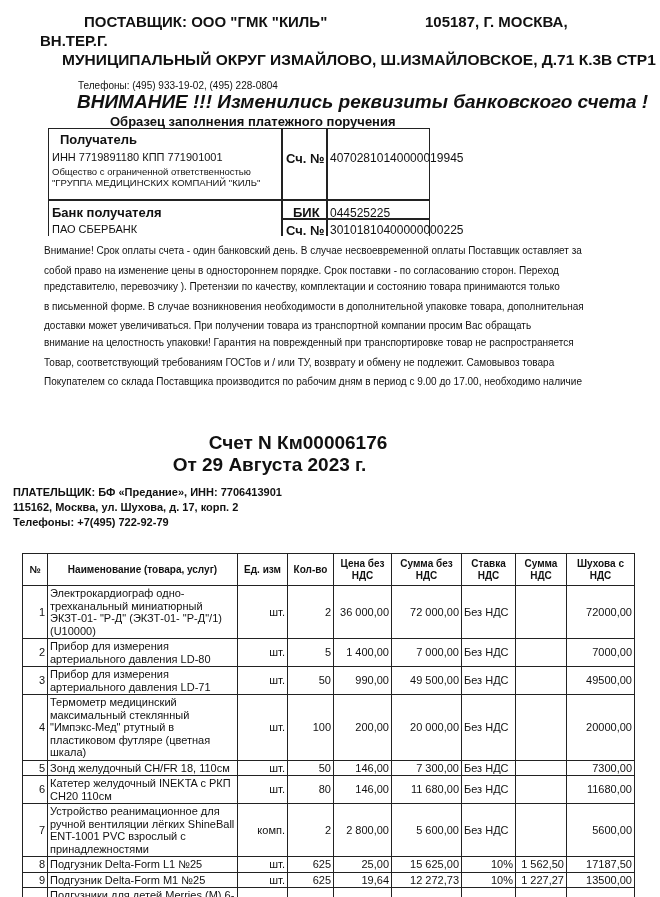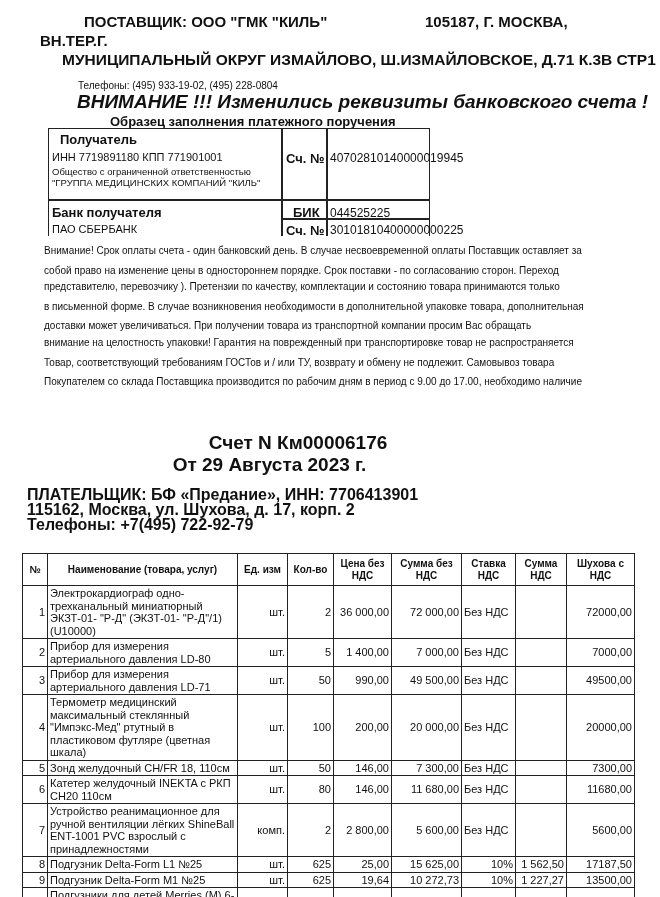--- a/index.html
+++ b/index.html
@@ -24,21 +24,21 @@
   #bank-table .b { font-weight: bold; font-size: 13px; }
   #bank-table .sm { font-size: 9.5px; line-height: 11px; }
 
   
   #terms { position: absolute; left: 20px; top: 241px; width: 620px; font-size: 10px; line-height: 19.6px; }
   #terms div { white-space: nowrap; margin-left: 24px; }
 
   #invoice-no { position: absolute; left: 0; width: 540px; top: 432px; text-align: center; font-size: 19px; font-weight: bold; margin-left: 28px; }
   #invoice-date { position: absolute; left: 0; width: 539px; top: 454px; text-align: center; font-size: 19px; font-weight: bold; }
 
-  .payer { position: absolute; left: 27px; font-size: 16px; font-weight: bold; white-space: nowrap; }
+  .payer { position: absolute; left: 13px; font-size: 11px; font-weight: bold; white-space: nowrap; }
   #payer-1 { top: 486px; }
   #payer-2 { top: 501px; }
   #payer-3 { top: 516px; }
 
   
   #items { position: absolute; left: 22px; top: 553px; border-collapse: collapse; font-size: 11px; }
   #items th, #items td { border: 1.5px solid #222; padding: 1px 2px; vertical-align: middle; }
   #items th { font-weight: bold; font-size: 10px; text-align: center; line-height: 12px; height: 32px; }
   #items td { line-height: 12.5px; }
   #items td.num { text-align: right; }
@@ -205,21 +205,21 @@
         <td class="num">10%</td>
         <td class="num">1 562,50</td>
         <td class="num">17187,50</td>
       </tr>
       <tr>
         <td class="num">9</td>
         <td class="name">Подгузник Delta-Form M1 №25</td>
         <td class="num">шт.</td>
         <td class="num">625</td>
         <td class="num">19,64</td>
-        <td class="num">10 272,73</td>
+        <td class="num">12 272,73</td>
         <td class="num">10%</td>
         <td class="num">1 227,27</td>
         <td class="num">13500,00</td>
       </tr>
       <tr>
         <td class="num">10</td>
         <td class="name">Подгузники для детей Merries (M) 6-11кг (22 штук в упаковке)</td>
         <td class="num">упак.</td>
         <td class="num">12</td>
         <td class="num">1 240,91</td>

